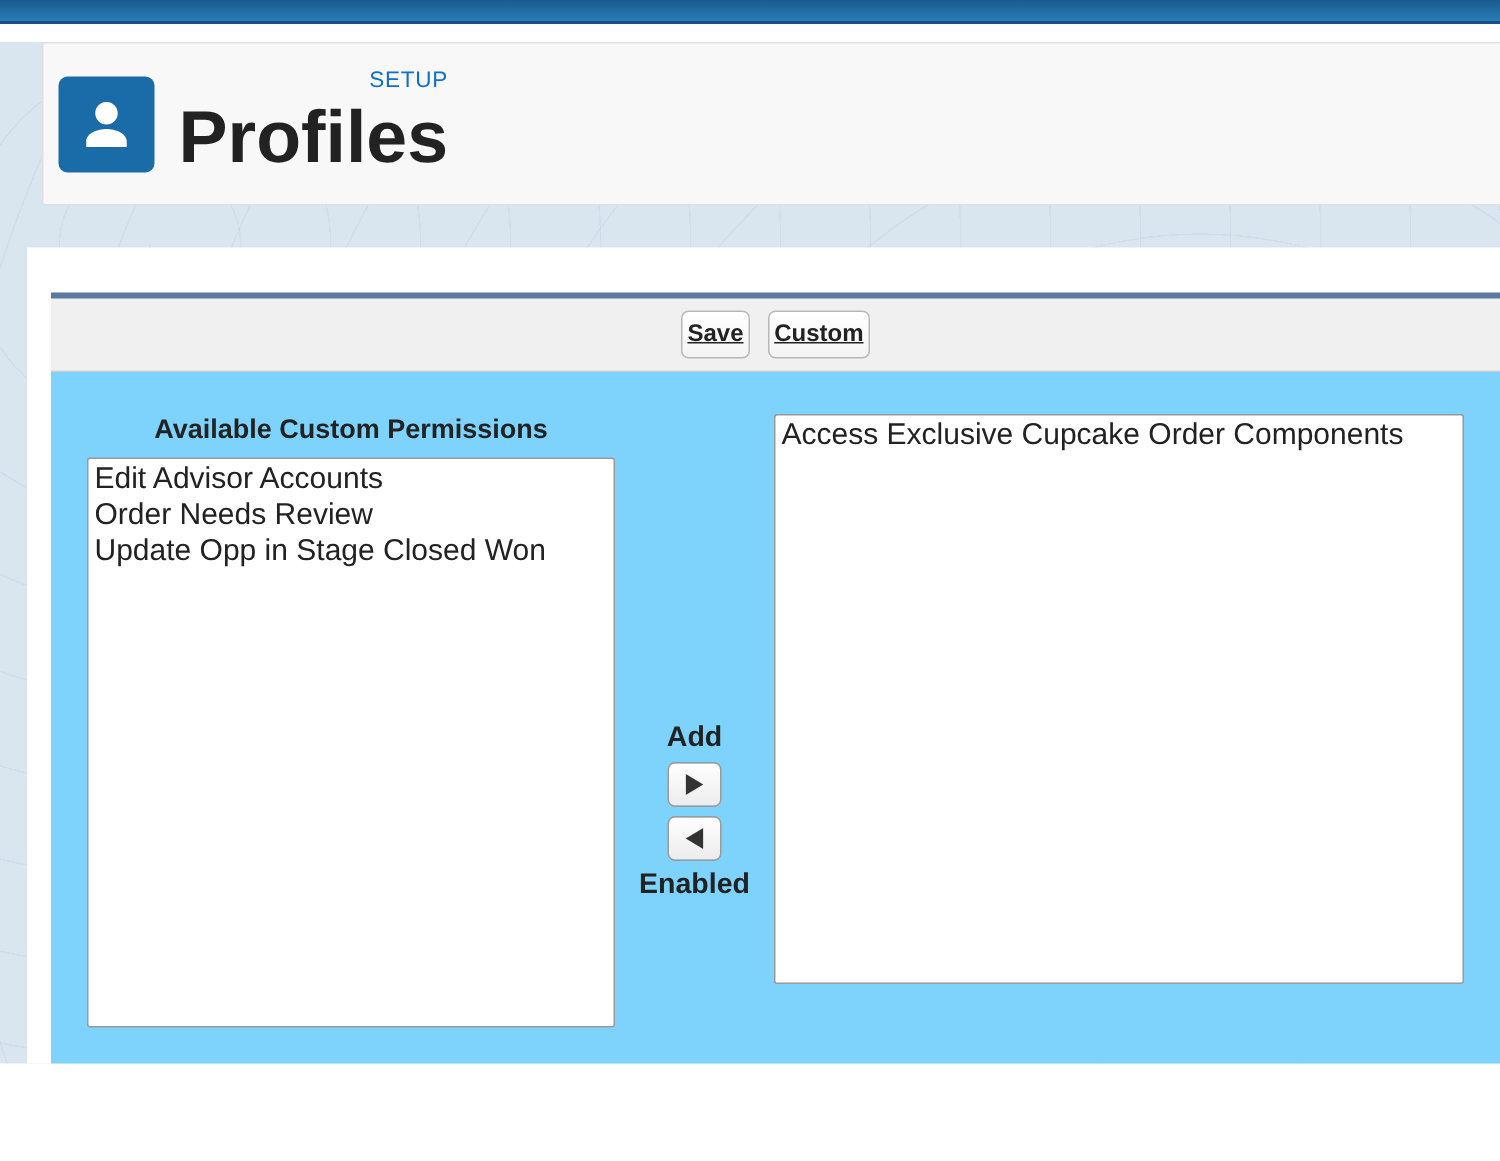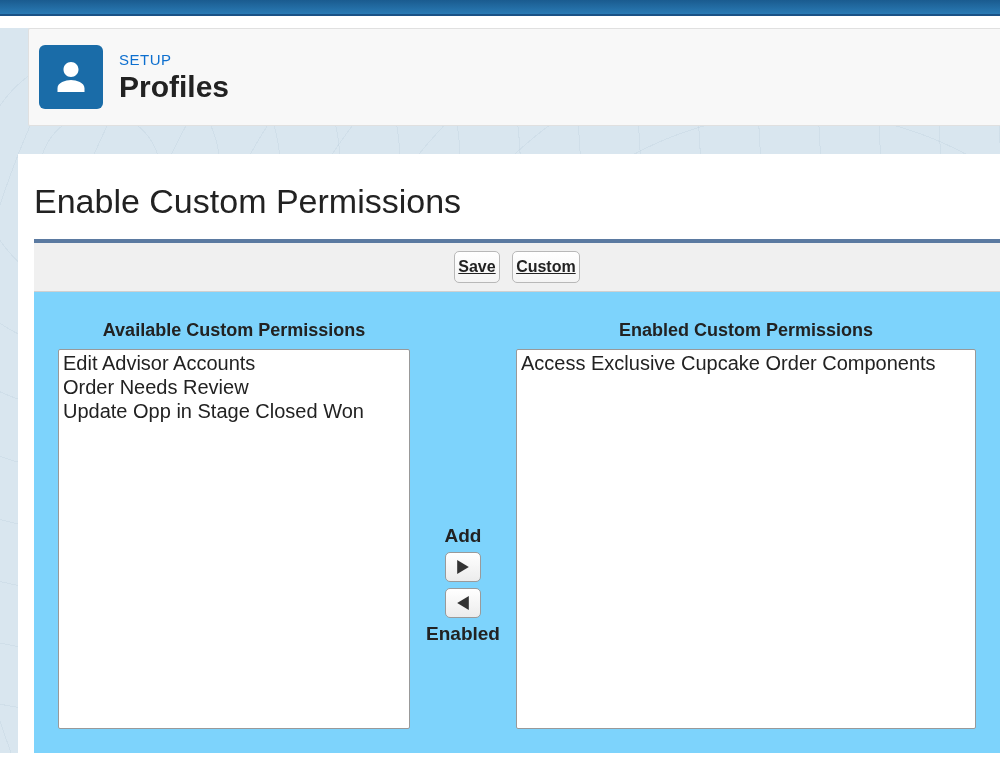--- a/index.html
+++ b/index.html
@@ -29,20 +29,21 @@
       margin: 12px 0 0 0;
       background: #f8f8f8;
       border: 1px solid #e0e0e0;
       border-radius: 2px;
       padding: 16px 18px 16px 10px;
       margin-left: 28px;
       margin-right: 0;
       display: flex;
       align-items: center;
       gap: 16px;
+      text-align: right;
     }
     .header-card-right { border-right: none; border-top-right-radius:0; border-bottom-right-radius:0;}
 
     .icon-square {
       width: 64px;
       height: 64px;
       background: #1a6ca8;
       border-radius: 6px;
       display: flex;
       align-items: center;
@@ -52,21 +53,21 @@
     .icon-square svg { fill: #fff; }
 
     .header-text .breadcrumb {
       color: #0d6fcf;
       font-size: 15px;
       letter-spacing: 0.5px;
       margin-bottom: 2px;
     }
     .header-text .title {
       color: #222;
-      font-size: 30px;
+      font-size: 49px;
       font-weight: 700;
     }
 
     .spacer-topo { height: 28px; }
 
     .content-wrap {
       background: #fff;
       margin-left: 18px;
       border-left: 0;
       padding: 24px 0 0 16px;
@@ -171,21 +172,20 @@
         </svg>
     </div>
     <div class="header-text">
       <div class="breadcrumb">SETUP</div>
       <div class="title">Profiles</div>
     </div>
   </div>
   <div class="spacer-topo"></div>
 
   <div class="content-wrap">
-    <h1 class="page-heading">Enable Custom Permissions</h1>
 
     <div class="panel">
       <div class="toolbar">
         <button>Save</button>
         <button>Custom</button>
       </div>
 
       <div class="duallist">
 
         <div class="col">
@@ -206,21 +206,20 @@
           </div>
           <div class="arrow-btn">
             <svg width="12" height="14" viewBox="0 0 10 12">
                 <path d="M10 0 L0 6 L10 12 Z"></path>
               </svg>
           </div>
           <div class="mid-label">Enabled</div>
         </div>
 
         <div class="col">
-          <div class="col-title">Enabled Custom Permissions</div>
           <select id="enabled-list" class="listbox" multiple="" size="14">
               <option>Access Exclusive Cupcake Order Components</option>
             </select>
         </div>
 
       </div>
     </div>
   </div>
 </div>
 

